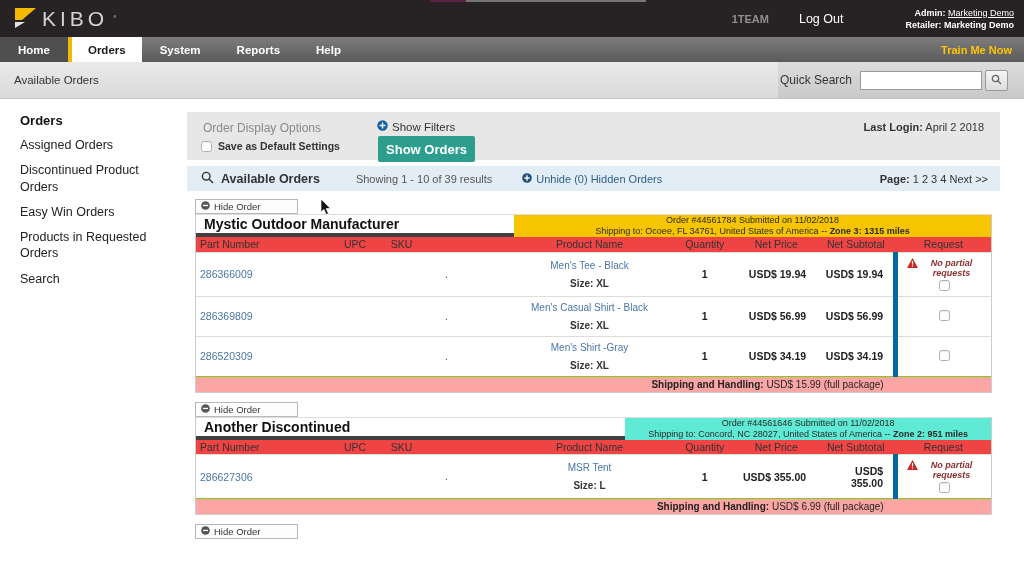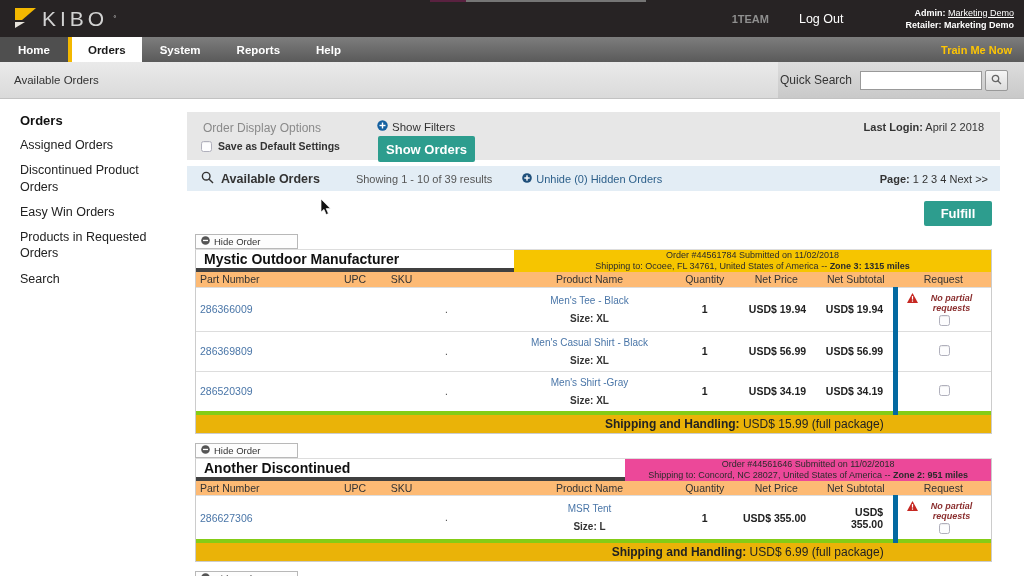--- a/index.html
+++ b/index.html
@@ -71,38 +71,38 @@
   .hide-btn { width:103px; height:15px; background:#fdfdfd; border:1px solid #b8b8b8; display:flex; align-items:center; gap:4px; padding-left:5px; font-size:9.5px; color:#333; cursor:pointer; }
   .card-body { border:1px solid #ccc; border-top:1px solid #ddd; }
   .card-head { display:flex; height:22px; }
   .ch-name { background:#fff; font-weight:bold; font-size:14px; color:#111; display:flex; align-items:center; padding-left:8px; border-bottom:4px solid #404040; }
   .split-40 .ch-name { width:40%; } .split-40 .ch-info { width:60%; }
   .split-54 .ch-name { width:54%; } .split-54 .ch-info { width:46%; }
   .ch-info { text-align:center; font-size:9px; line-height:11px; color:#2b2b2b; display:flex; flex-direction:column; justify-content:center; }
   .ch-info b { font-weight:bold; }
 
   table.order { width:100%; border-collapse:collapse; font-size:10px; color:#333; table-layout:fixed; }
-  thead tr { background:#fdba74; height:15px; }
+  thead tr { background:#ef4444; height:15px; }
   th { font-weight:normal; font-size:10.5px; padding:1px 4px; }
   .th-l { text-align:left; } .th-c { text-align:center; }
   tbody tr { border-top:1px solid #ddd; }
   tbody td { padding:5px 4px; vertical-align:middle; }
   td.part { color:#4a76a8; font-size:10.5px; cursor:pointer; }
   td.sku { text-align:center; color:#444; }
   td.prod { text-align:center; }
   .prod-name { color:#4a76a8; font-size:10px; margin-bottom:7px; }
   .prod-size { color:#333; font-size:10px; font-weight:600; }
   td.qty { text-align:center; font-weight:bold; color:#222; font-size:10.5px; }
   td.money { text-align:right; font-weight:bold; color:#222; font-size:10.5px; padding-right:10px; }
   td.request { border-left:5px solid #0369a1; text-align:center; }
   .warn-wrap { display:flex; flex-direction:column; align-items:center; }
   .warn-text { width:62px; font-style:italic; font-weight:bold; font-size:9px; line-height:10px; color:#8b2f2f; text-align:center; }
   .warn-line { display:flex; align-items:flex-start; justify-content:center; gap:3px; }
   .req-cb { margin-top:2px; }
-  tfoot td { border-top:4px solid #84cc16; background:#eab308; text-align:right; padding:2px 0; padding-right:13.5%; font-size:12px; color:#222; height:15px; }
+  tfoot td { border-top:1px solid #84cc16; background:#fca5a5; text-align:right; padding:2px 0; padding-right:13.5%; font-size:10px; color:#222; height:15px; }
   tfoot b { font-weight:bold; }
 
   .cursor { position:absolute; left:320px; top:199px; z-index:50; pointer-events:none; }
 </style>
 </head>
 <body>
 
 <div class="topbar">
   <div class="strip-maroon"></div>
   <div class="strip-gray"></div>
@@ -197,23 +197,20 @@
             <circle cx="5" cy="5" r="4.8" fill="#1f4f7a"></circle>
             <rect x="2.3" y="4.3" width="5.4" height="1.4" fill="#fff"></rect>
             <rect x="4.3" y="2.3" width="1.4" height="5.4" fill="#fff"></rect>
           </svg>
       </span>
       <span>Unhide (0) Hidden Orders</span>
     </span>
     <span class="rb-page"><b>Page:</b><span class="pg"> 1 2 3 4 </span><span class="pg">Next &gt;&gt;</span></span>
   </div>
 
-  <div class="fulfill-row">
-    <button class="fulfill-btn">Fulfill</button>
-  </div>
 
   <div class="card split-40">
     <div class="hide-btn">
       <span>
         <svg width="9" height="9" viewBox="0 0 9 9">
             <circle cx="4.5" cy="4.5" r="4.3" fill="#555"></circle>
             <rect x="2" y="3.8" width="5" height="1.3" fill="#fff"></rect>
           </svg>
       </span>
       <span>Hide Order</span>
@@ -317,21 +314,21 @@
         <svg width="9" height="9" viewBox="0 0 9 9">
             <circle cx="4.5" cy="4.5" r="4.3" fill="#555"></circle>
             <rect x="2" y="3.8" width="5" height="1.3" fill="#fff"></rect>
           </svg>
       </span>
       <span>Hide Order</span>
     </div>
     <div class="card-body">
       <div class="card-head">
         <div class="ch-name">Another Discontinued</div>
-        <div class="ch-info" style="background: #ec4899;">
+        <div class="ch-info" style="background: #5eead4;">
           <div>Order #44561646 Submitted on 11/02/2018</div>
           <div><span>Shipping to: Concord, NC 28027, United States of America -- </span><b>Zone 2: 951 miles</b></div>
         </div>
       </div>
       <table class="order">
         <colgroup>
             <col style="width:16%">
             <col style="width:8%">
             <col style="width:15%">
             <col style="width:21%">

